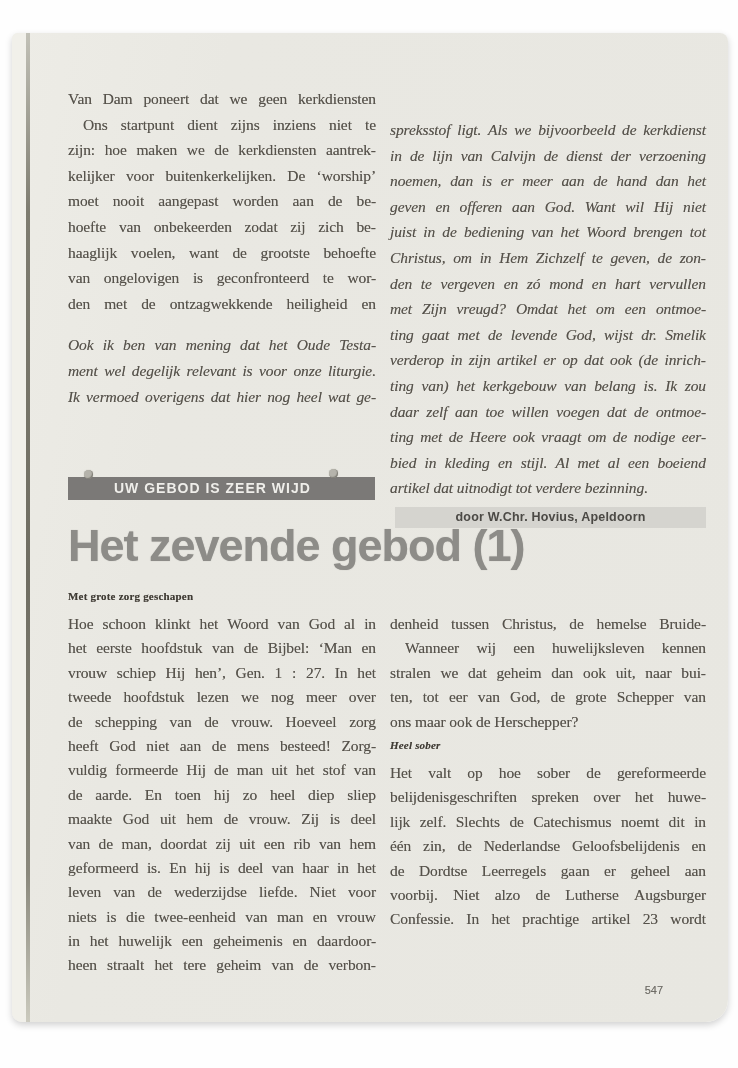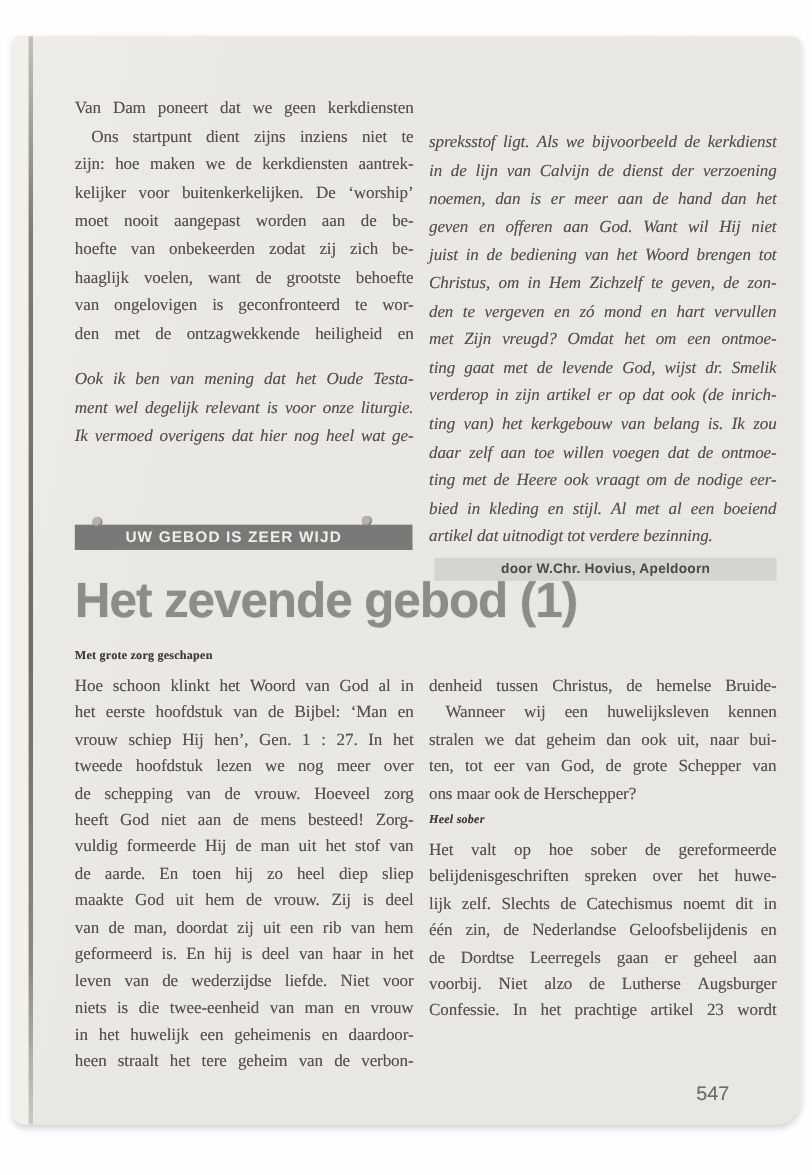--- a/index.html
+++ b/index.html
@@ -72,21 +72,21 @@
   .col-heading{
     font-weight:bold;font-size:11px;color:#403c35;line-height:22px;
     margin-bottom:5px;letter-spacing:.2px;
     text-shadow:0 0 .5px rgba(64,60,53,.5);
   }
   .heading-mid{font-style:italic;}
   .intro{top:53px;}
   .article{top:552px;}
   .page-number{
     position:absolute;top:951px;right:43px;
-    font-family:"Liberation Sans",sans-serif;font-size:18px;color:#6f6d67;
+    font-family:"Liberation Sans",sans-serif;font-size:11px;color:#6f6d67;
     text-shadow:0 0 .5px rgba(111,109,103,.5);
   }
 </style>
 </head>
 <body>
 
 <div class="paper">
   <div class="spine-strip"></div>
   <div class="spine-line"></div>
 

